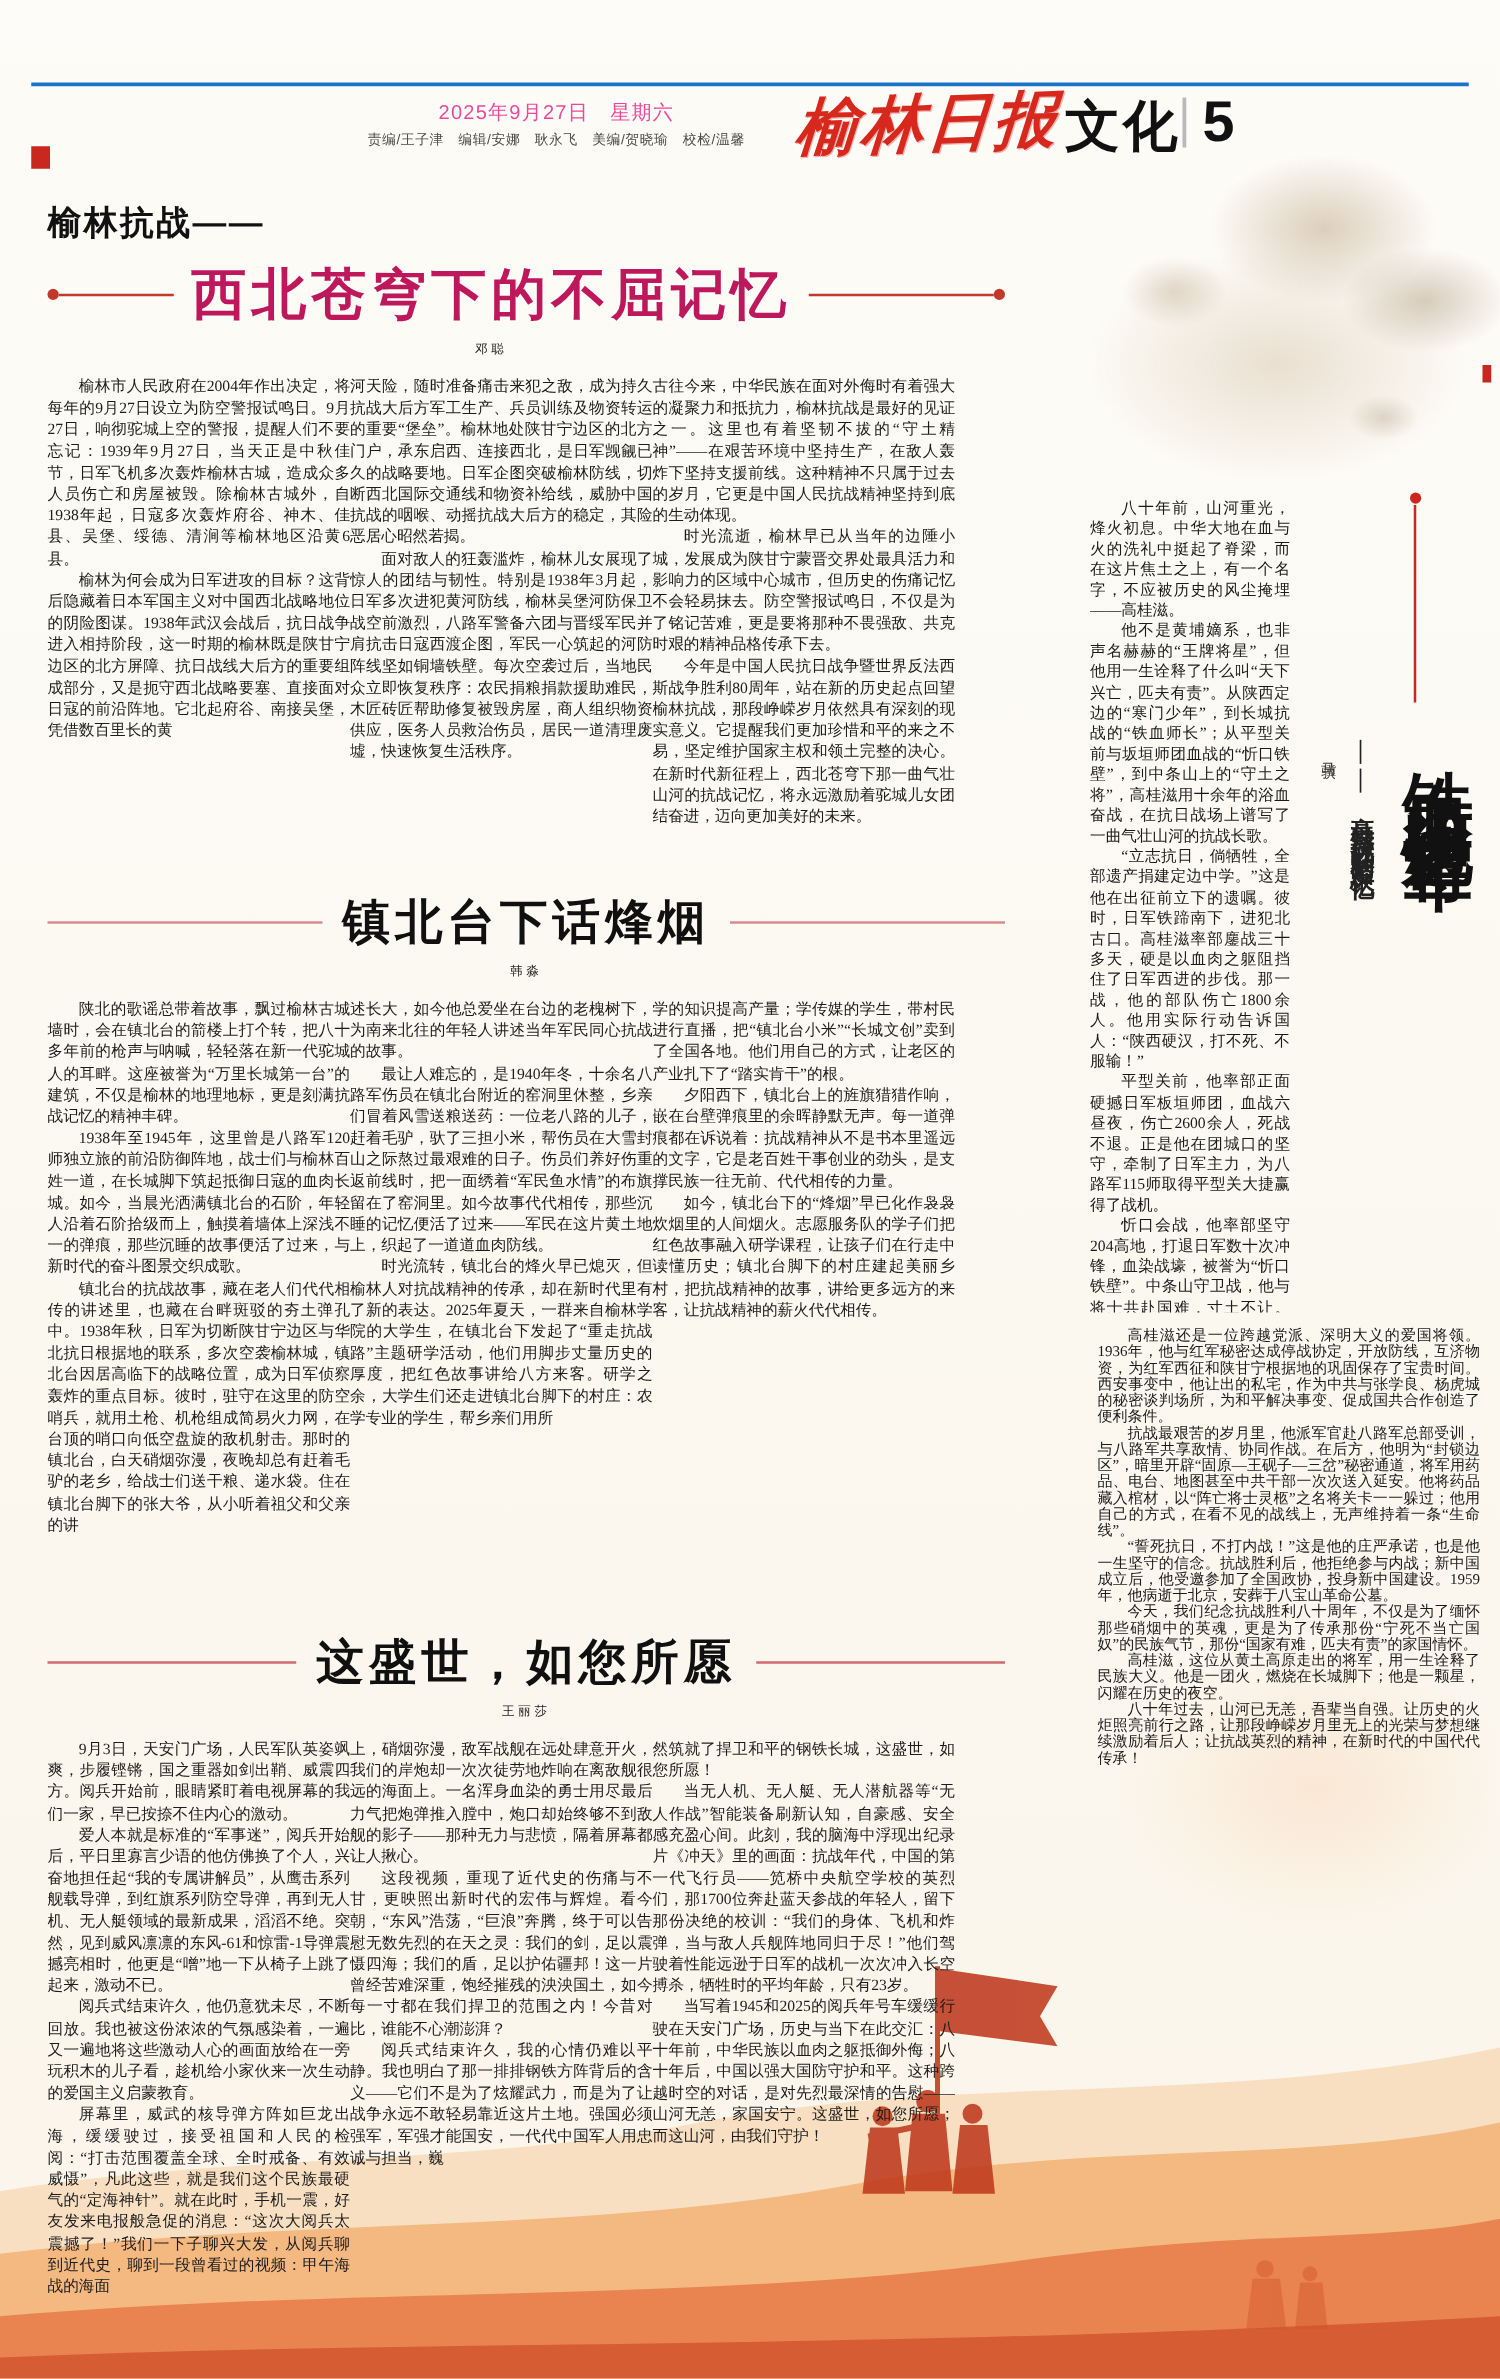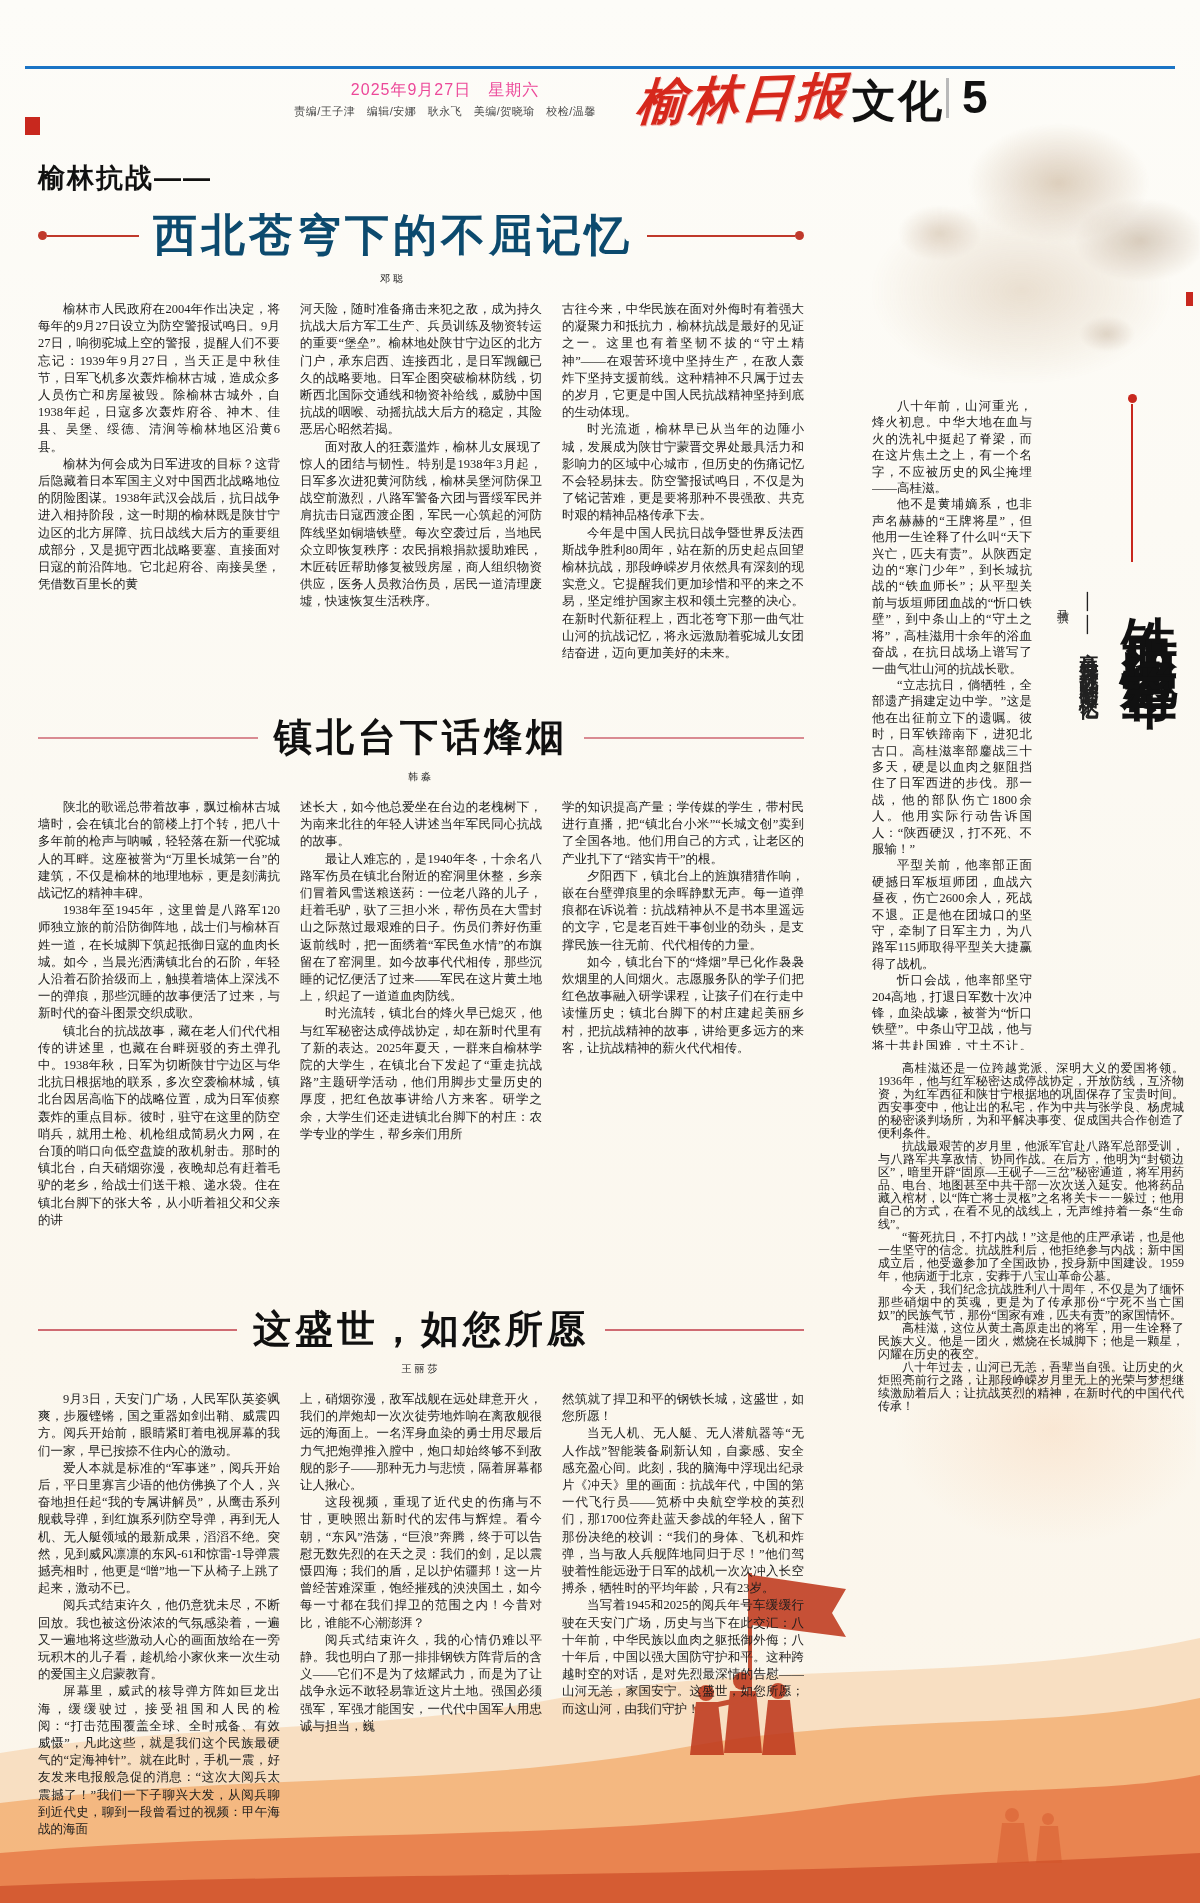--- a/index.html
+++ b/index.html
@@ -26,25 +26,25 @@
   .red-square{left:25px;top:117px;width:15px;height:18px;background:#c8281e;z-index:3;}
   .red-tick-right{left:1186px;top:292px;width:7px;height:14px;background:#c8281e;z-index:3;}
   
   .article{left:38px;width:766px;z-index:2;}
   .kicker{font-size:27px;font-weight:700;color:#111;font-family:"Liberation Sans",sans-serif;letter-spacing:2px;}
   .hrow{display:flex;align-items:center;margin-top:10px;}
   .hdot{width:9px;height:9px;border-radius:50%;background:#c0392b;flex:none;}
   .hline{height:2px;background:#c0392b;flex:none;}
   .hline.grow{flex:1;}
   .hline.pink{background:#d98b92;height:2px;}
-  .h1{font-size:44px;font-weight:900;color:#0c4a6e;letter-spacing:4px;padding:0 14px;white-space:nowrap;}
+  .h1{font-size:44px;font-weight:900;color:#be185d;letter-spacing:4px;padding:0 14px;white-space:nowrap;}
   .h2{font-size:38px;font-weight:900;color:#101010;letter-spacing:4px;padding:0 16px;white-space:nowrap;}
   .byline{text-align:center;font-size:10px;color:#222;margin-top:7px;letter-spacing:3px;}
   .byline.a1{transform:translateX(-28px);}
-  .cols{display:flex;gap:20px;margin-top:15px;}
+  .cols{display:flex;margin-top:15px;}
   .col{width:242px;overflow:hidden;text-align:justify;font-size:12.5px;line-height:17.2px;color:#1c1c1c;}
   .col p{margin:0;text-indent:2em;}
   .col.cont p:first-child{text-indent:0;}
   .cols.a1 .col{height:372px;}
   .cols.a2 .col{height:472px;}
   .cols.a3 .col{height:512px;}
   
   .r-dot{left:1128px;top:394px;width:9px;height:9px;border-radius:50%;background:#c8281e;z-index:3;}
   .r-vline{left:1131px;top:404px;width:2px;height:158px;background:#c8281e;z-index:3;}
   .r-text-top{left:872px;top:398px;width:160px;height:652px;overflow:hidden;
@@ -147,21 +147,21 @@
   <div class="byline">韩淼</div>
   <div class="cols a2">
     <div class="col">
         <p>陕北的歌谣总带着故事，飘过榆林古城墙时，会在镇北台的箭楼上打个转，把八十多年前的枪声与呐喊，轻轻落在新一代驼城人的耳畔。这座被誉为“万里长城第一台”的建筑，不仅是榆林的地理地标，更是刻满抗战记忆的精神丰碑。</p>
         <p>1938年至1945年，这里曾是八路军120师独立旅的前沿防御阵地，战士们与榆林百姓一道，在长城脚下筑起抵御日寇的血肉长城。如今，当晨光洒满镇北台的石阶，年轻人沿着石阶拾级而上，触摸着墙体上深浅不一的弹痕，那些沉睡的故事便活了过来，与新时代的奋斗图景交织成歌。</p>
         <p>镇北台的抗战故事，藏在老人们代代相传的讲述里，也藏在台畔斑驳的夯土弹孔中。1938年秋，日军为切断陕甘宁边区与华北抗日根据地的联系，多次空袭榆林城，镇北台因居高临下的战略位置，成为日军侦察轰炸的重点目标。彼时，驻守在这里的防空哨兵，就用土枪、机枪组成简易火力网，在台顶的哨口向低空盘旋的敌机射击。那时的镇北台，白天硝烟弥漫，夜晚却总有赶着毛驴的老乡，给战士们送干粮、递水袋。住在镇北台脚下的张大爷，从小听着祖父和父亲的讲</p>
       </div>
     <div class="col cont">
         <p>述长大，如今他总爱坐在台边的老槐树下，为南来北往的年轻人讲述当年军民同心抗战的故事。</p>
         <p>最让人难忘的，是1940年冬，十余名八路军伤员在镇北台附近的窑洞里休整，乡亲们冒着风雪送粮送药：一位老八路的儿子，赶着毛驴，驮了三担小米，帮伤员在大雪封山之际熬过最艰难的日子。伤员们养好伤重返前线时，把一面绣着“军民鱼水情”的布旗留在了窑洞里。如今故事代代相传，那些沉睡的记忆便活了过来——军民在这片黄土地上，织起了一道道血肉防线。</p>
-        <p>时光流转，镇北台的烽火早已熄灭，他与红军秘密达成停战协定，却在新时代里有了新的表达。2025年夏天，一群来自榆林学院的大学生，在镇北台下发起了“重走抗战路”主题研学活动，他们用脚步丈量历史的厚度，把红色故事讲给八方来客。研学之余，大学生们还走进镇北台脚下的村庄：农学专业的学生，帮乡亲们用所</p>
+        <p>时光流转，镇北台的烽火早已熄灭，但榆林人对抗战精神的传承，却在新时代里有了新的表达。2025年夏天，一群来自榆林学院的大学生，在镇北台下发起了“重走抗战路”主题研学活动，他们用脚步丈量历史的厚度，把红色故事讲给八方来客。研学之余，大学生们还走进镇北台脚下的村庄：农学专业的学生，帮乡亲们用所</p>
       </div>
     <div class="col cont">
         <p>学的知识提高产量；学传媒的学生，带村民进行直播，把“镇北台小米”“长城文创”卖到了全国各地。他们用自己的方式，让老区的产业扎下了“踏实肯干”的根。</p>
         <p>夕阳西下，镇北台上的旌旗猎猎作响，嵌在台壁弹痕里的余晖静默无声。每一道弹痕都在诉说着：抗战精神从不是书本里遥远的文字，它是老百姓干事创业的劲头，是支撑民族一往无前、代代相传的力量。</p>
         <p>如今，镇北台下的“烽烟”早已化作袅袅炊烟里的人间烟火。志愿服务队的学子们把红色故事融入研学课程，让孩子们在行走中读懂历史；镇北台脚下的村庄建起美丽乡村，把抗战精神的故事，讲给更多远方的来客，让抗战精神的薪火代代相传。</p>
       </div>
   </div>
 </section>
 
 <section class="abs article" style="top:1294px;">

